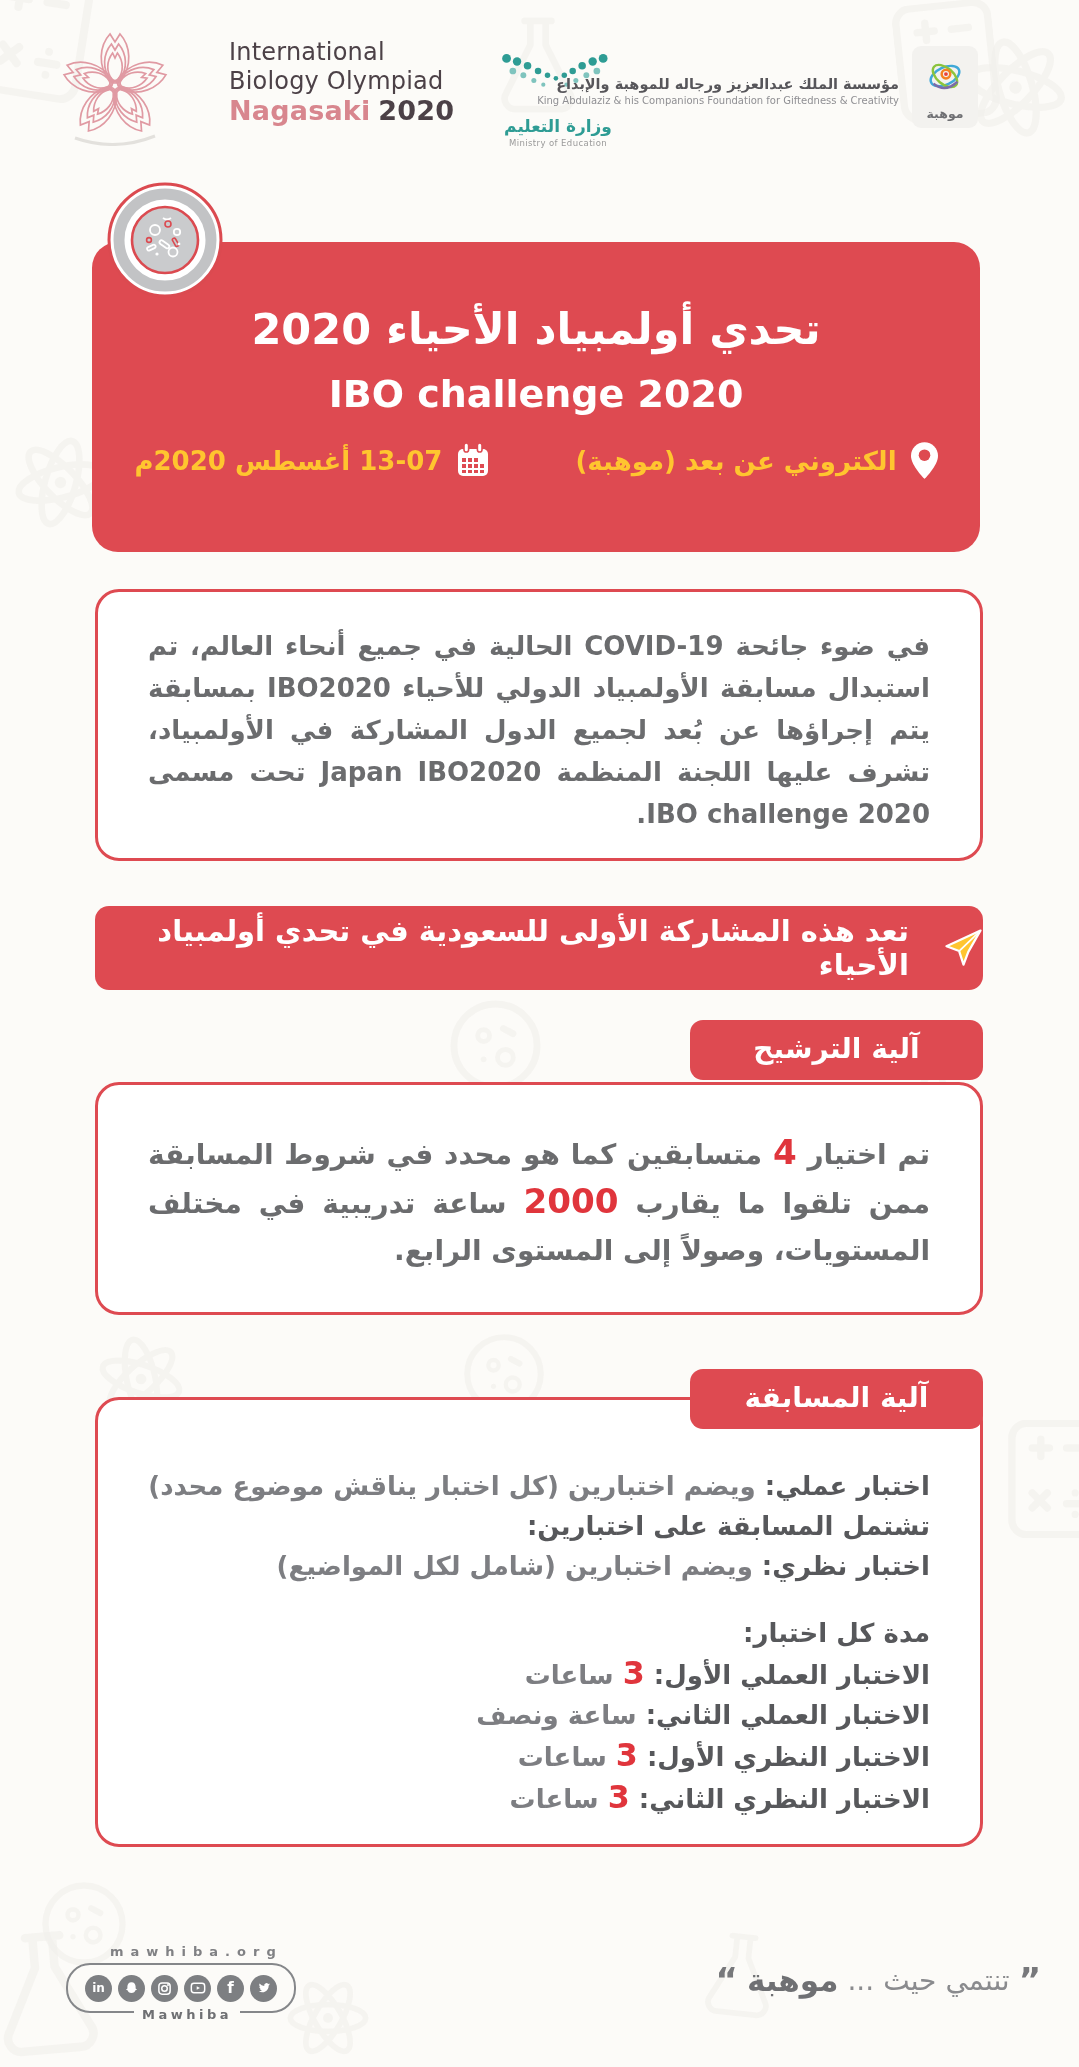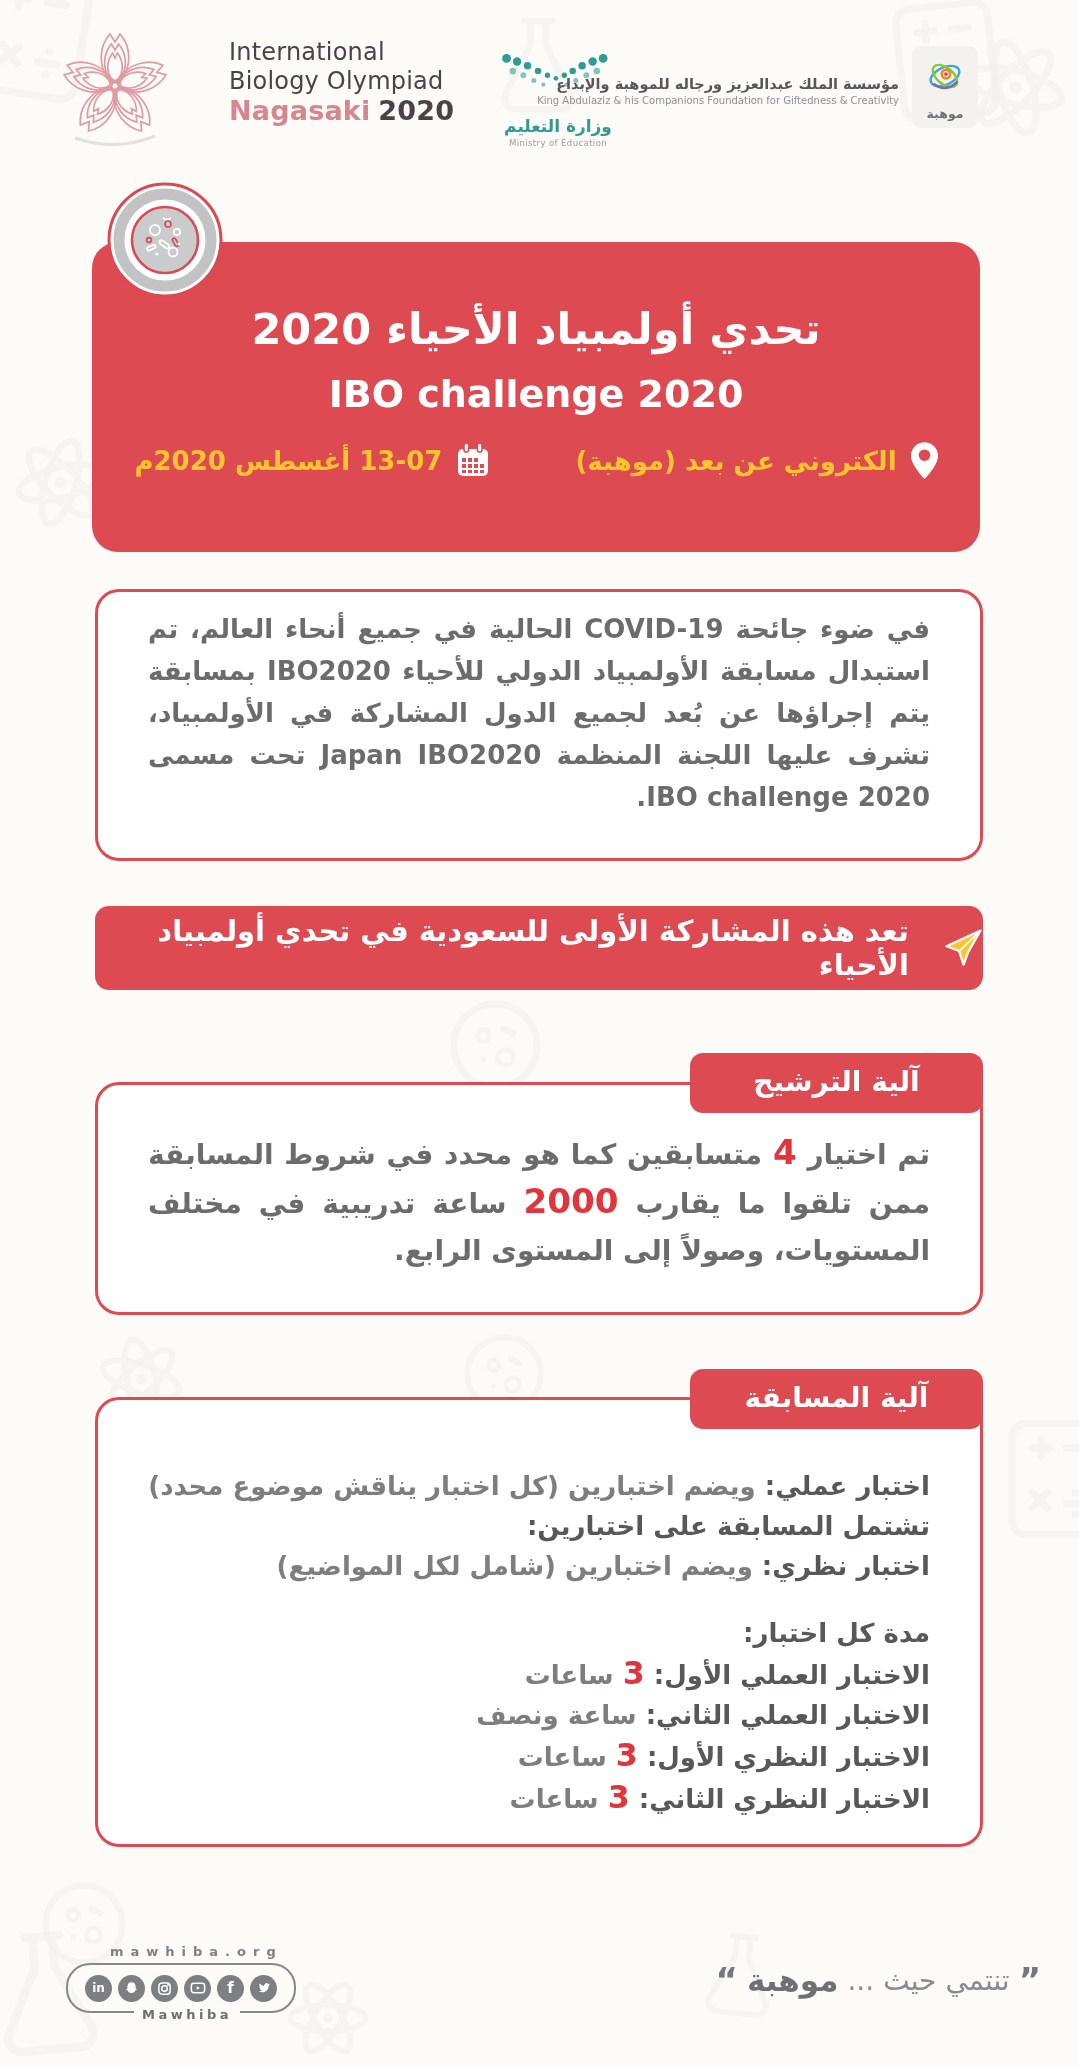--- a/index.html
+++ b/index.html
@@ -34,33 +34,33 @@
                 font-weight:bold;font-size:43px;direction:rtl;}
   .banner .t-en{position:absolute;top:130px;width:100%;text-align:center;color:#fff;
                 font-weight:bold;font-size:38px;}
   .banner .meta{position:absolute;top:200px;width:100%;display:flex;direction:rtl;
                 justify-content:center;gap:85px;align-items:center;color:#FFC52F;
                 font-weight:bold;font-size:26px;}
   .meta .item{display:flex;align-items:center;gap:14px;direction:rtl;}
   
   .card{position:absolute;left:95px;width:888px;background:#FFFFFF;border:3px solid #DE4A51;
         border-radius:24px;z-index:1;}
-  .card.intro{top:589px;height:272px;padding:16px 50px 0 50px;}
+  .card.intro{top:589px;height:272px;padding:33px 50px 0 50px;}
   .intro-text{direction:rtl;text-align:justify;color:#6B6C6E;font-weight:bold;
               font-size:26px;line-height:42px;}
   
   .strip{position:absolute;left:95px;top:906px;width:888px;height:84px;background:#DE4A51;
          border-radius:14px;display:flex;direction:rtl;align-items:center;justify-content:center;
          gap:34px;}
   .strip .txt{color:#fff;font-weight:bold;font-size:29px;direction:rtl;}
   
   .tab{position:absolute;left:690px;width:293px;height:60px;background:#DE4A51;border-radius:13px;
        z-index:2;color:#fff;font-weight:bold;font-size:28px;text-align:center;line-height:58px;
        direction:rtl;}
-  .tab.t1{top:1053px;}
+  .tab.t1{top:1020px;}
   .tab.t2{top:1369px;}
   .card.c1{top:1082px;height:233px;padding:44px 50px 0 50px;}
   .card.c2{top:1397px;height:450px;padding:66px 50px 0 50px;}
   .nom-text{direction:rtl;text-align:justify;color:#6B6C6E;font-weight:bold;
             font-size:28px;line-height:47px;}
   .seg-red{color:#E0353C;font-size:1.22em;font-weight:bold;}
   .seg-bold{color:#57585B;font-weight:bold;}
   .mech{direction:rtl;color:#7D7E82;font-weight:bold;font-size:26px;}
   .m-line{line-height:40px;white-space:nowrap;text-align:right;}
   .m-spacer{height:27px;}

